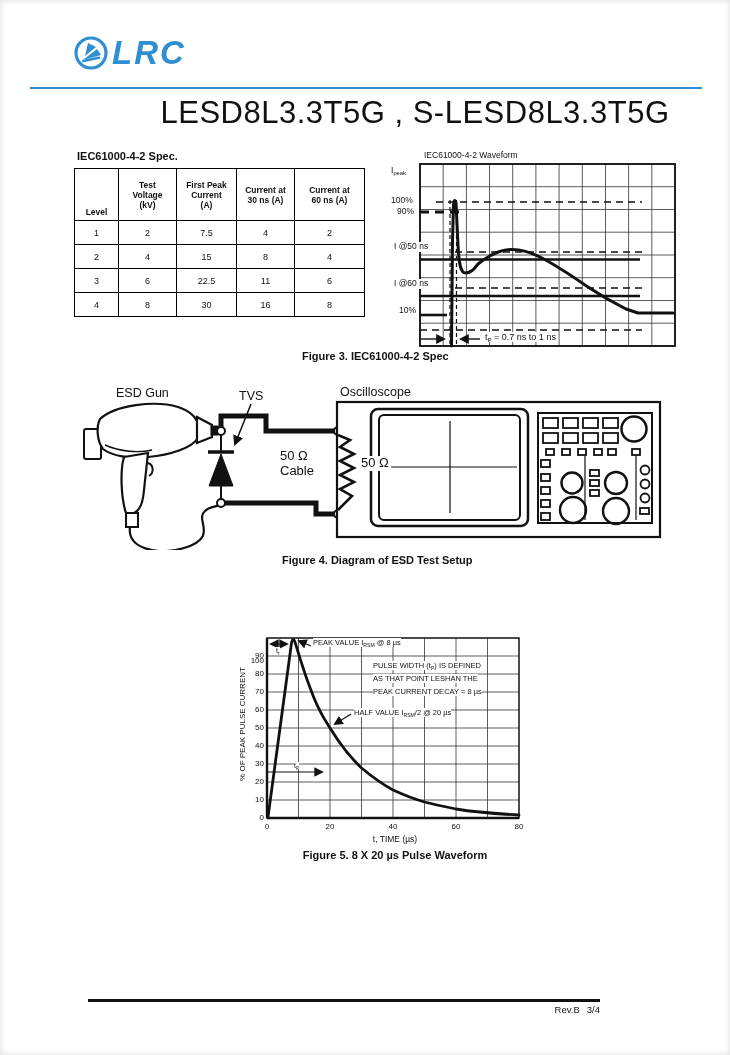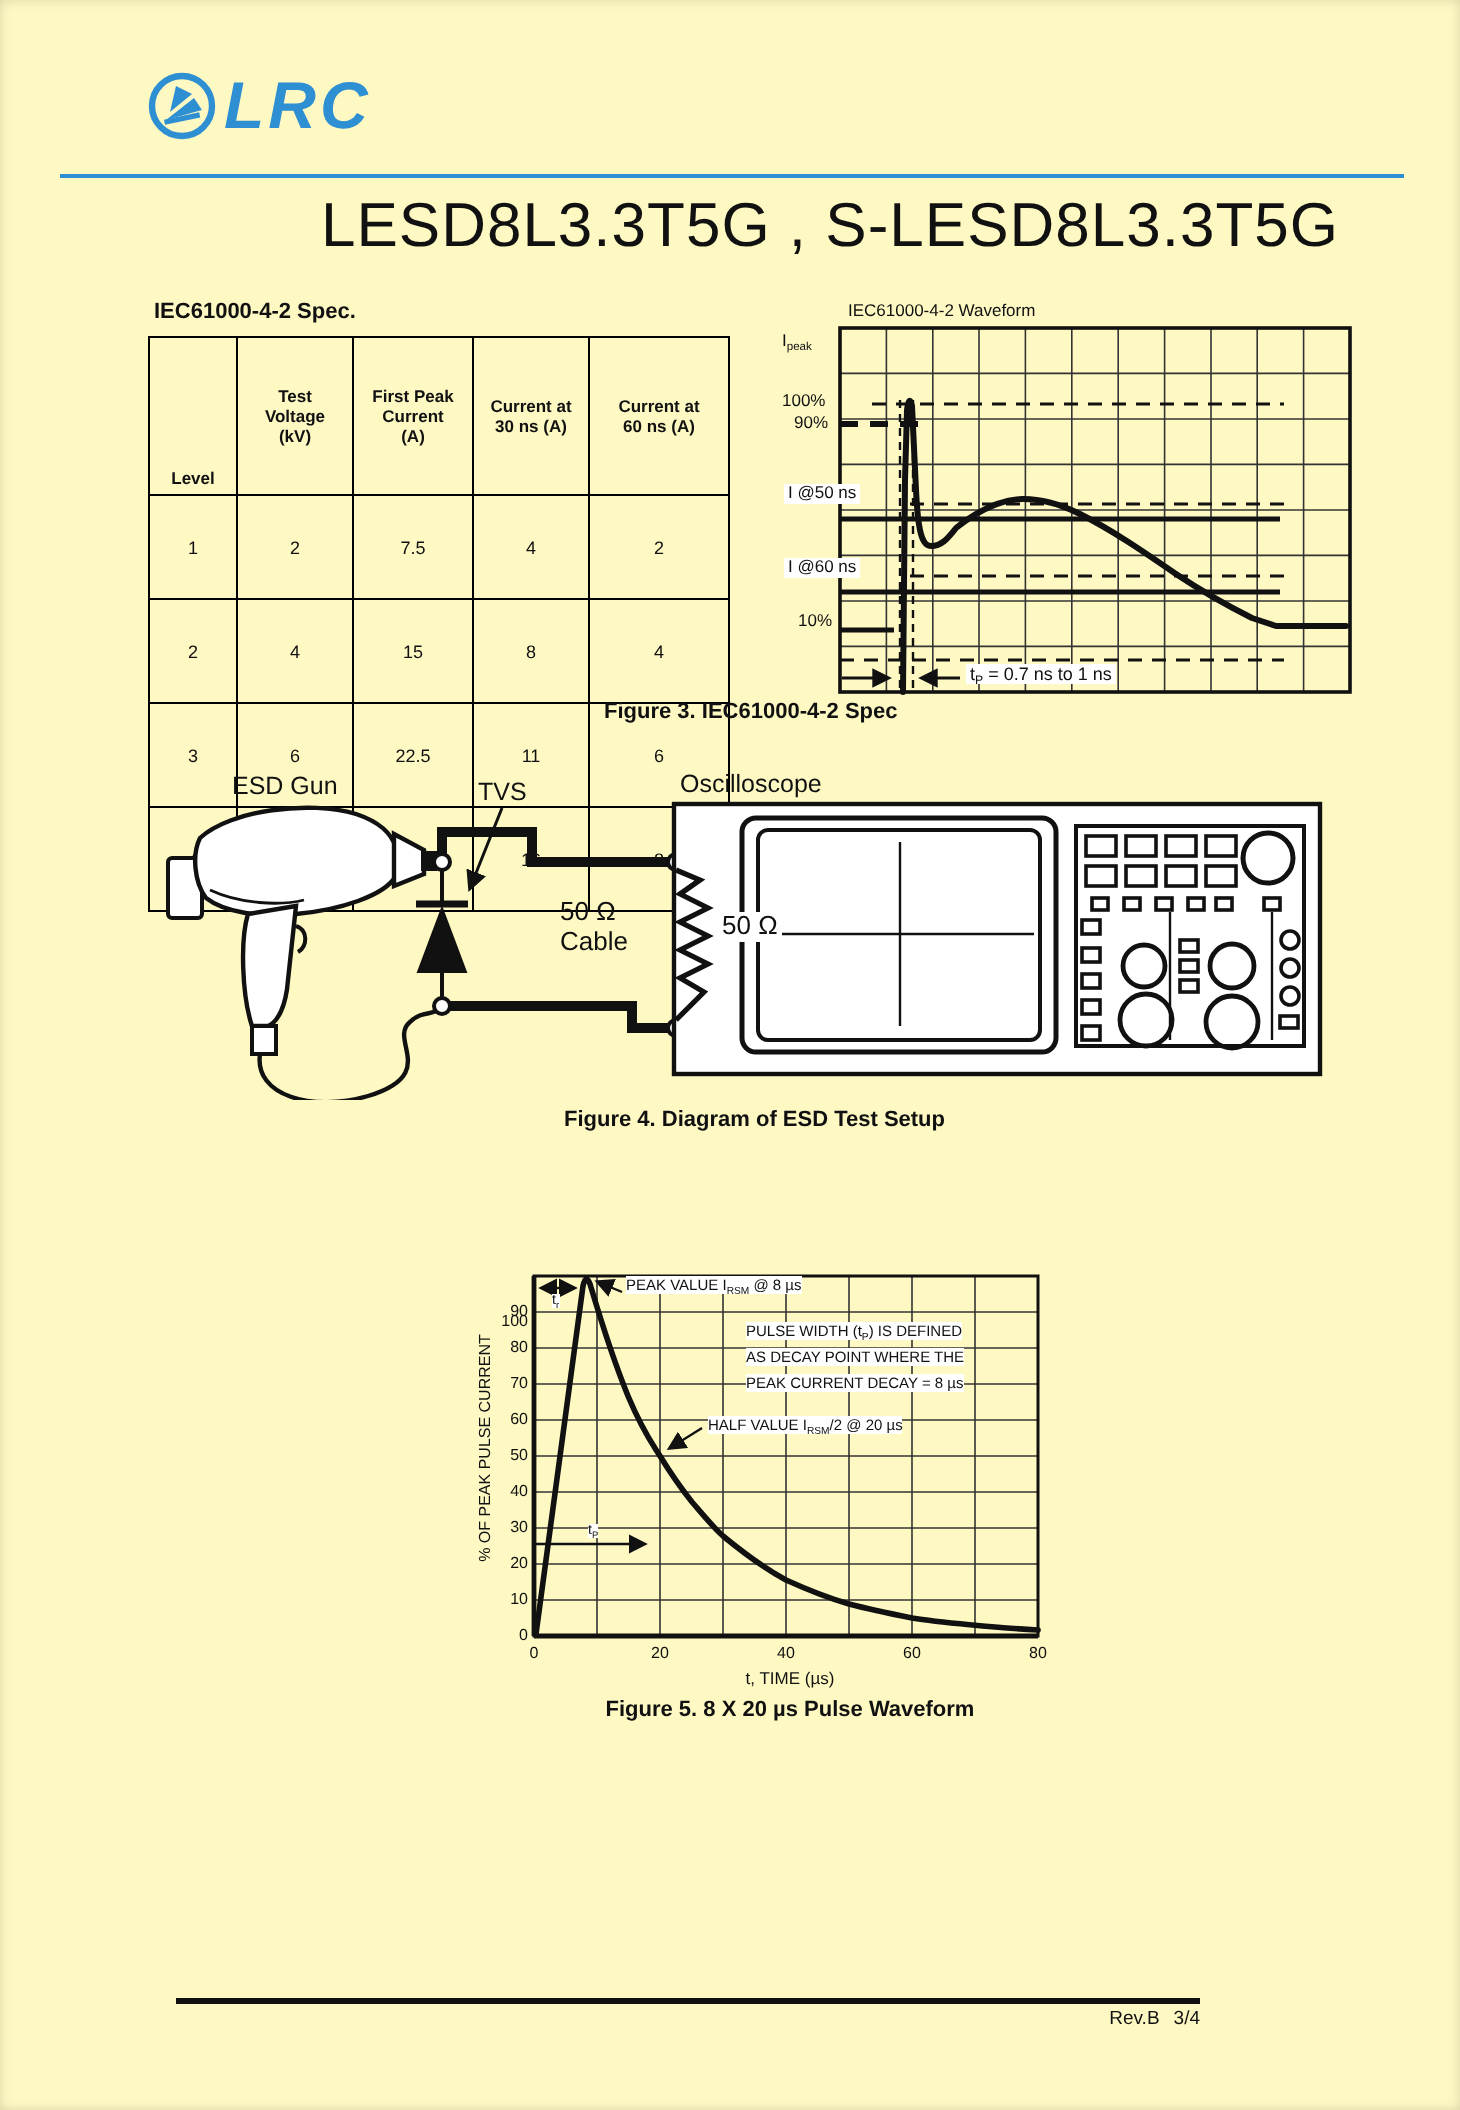--- a/index.html
+++ b/index.html
@@ -1,26 +1,26 @@
 <!DOCTYPE html>
 <html><head>
 <meta charset="utf-8">
 <style>
   html,body{margin:0;padding:0;background:#e8e8e8;}
-  #page{position:relative;width:730px;height:1055px;background:#fef9c3;margin:0 auto;
+  #page{position:relative;width:730px;height:1055px;background:#ffffff;margin:0 auto;
         font-family:"Liberation Sans",sans-serif;color:#111;overflow:hidden;
         box-shadow:inset 0 0 6px rgba(0,0,0,.15);}
   .lbl{position:absolute;color:#111;white-space:nowrap;line-height:1.15;}
   .sb{font-size:68%;position:relative;top:2px;}
   .wbg{background:#fff;padding:0 2px;}
   svg{position:absolute;}
   
   #spec-table{position:absolute;left:74px;top:168px;border-collapse:collapse;
               table-layout:fixed;}
-  #spec-table th,#spec-table td{border:1.6px solid #000;text-align:center;padding:16px 2px;}
+  #spec-table th,#spec-table td{border:1.6px solid #000;text-align:center;padding:2px 2px;}
   #spec-table th{font-size:8.5px;font-weight:bold;white-space:pre-line;vertical-align:middle;height:46px;}
   #spec-table th.bot{vertical-align:bottom;padding-bottom:3px;}
   #spec-table td{font-size:9px;height:19px;}
   .cap{position:absolute;font-weight:bold;font-size:11px;white-space:nowrap;}
   .tick{position:absolute;font-size:8px;text-align:right;}
   .xtick{position:absolute;font-size:8px;text-align:center;}
   .ann{position:absolute;font-size:7.5px;background:#fff;white-space:nowrap;}
 </style>
 </head>
 <body>
@@ -305,21 +305,21 @@
 
   <div class="xtick" style="left:261px;top:822px;width:12px;">0</div>
   <div class="xtick" style="left:320px;top:822px;width:20px;">20</div>
   <div class="xtick" style="left:383px;top:822px;width:20px;">40</div>
   <div class="xtick" style="left:446px;top:822px;width:20px;">60</div>
   <div class="xtick" style="left:509px;top:822px;width:20px;">80</div>
 
   <div class="ann" style="left:276px;top:647px;font-size:7px;"><span>t</span><span class="sb">r</span></div>
   <div class="ann" style="left:313px;top:638px;"><span>PEAK VALUE I</span><span class="sb">RSM</span><span> @ 8 µs</span></div>
   <div class="ann" style="left:373px;top:661px;"><span>PULSE WIDTH (t</span><span class="sb">P</span><span>) IS DEFINED</span></div>
-  <div class="ann" style="left:373px;top:674px;">AS DECAY POINT WHERE THE</div>
+  <div class="ann" style="left:373px;top:674px;">AS THAT POINT LESHAN THE</div>
   <div class="ann" style="left:373px;top:687px;">PEAK CURRENT DECAY = 8 µs</div>
   <div class="ann" style="left:354px;top:708px;"><span>HALF VALUE I</span><span class="sb">RSM</span><span>/2 @ 20 µs</span></div>
   <div class="ann" style="left:294px;top:762px;font-size:7px;"><span>t</span><span class="sb">P</span></div>
 
   <div class="lbl" style="left:330px;top:835px;width:130px;text-align:center;font-size:8.5px;">t, TIME (µs)</div>
   <div class="cap" style="left:250px;top:849px;width:290px;text-align:center;">Figure 5. 8 X 20 µs Pulse Waveform</div>
 
   <div style="position:absolute;left:88px;top:999px;width:512px;height:2.5px;background:#111;"></div>
   <div class="lbl" style="left:510px;top:1005px;width:90px;text-align:right;font-size:9.5px;">
     <span>Rev.B</span><span style="display:inline-block;width:7px;"></span><span>3/4</span>

